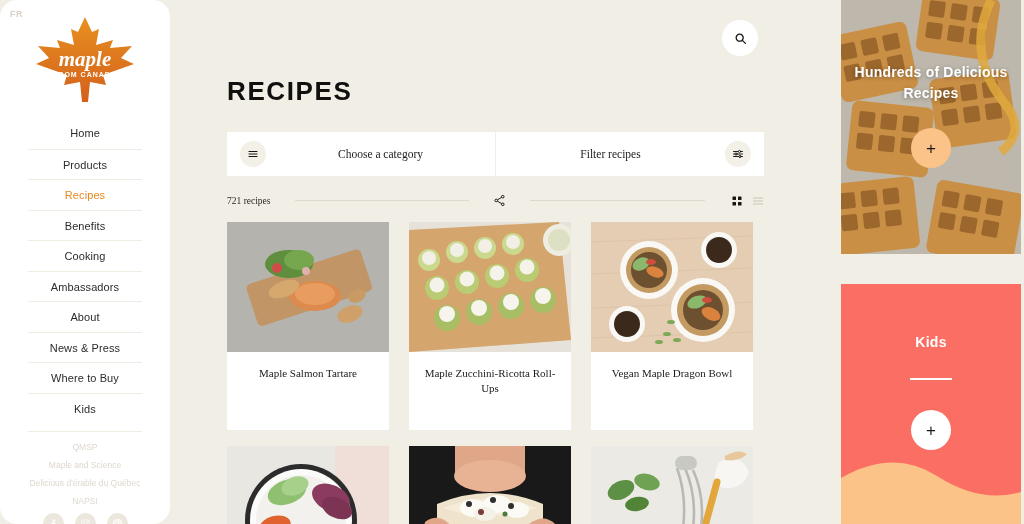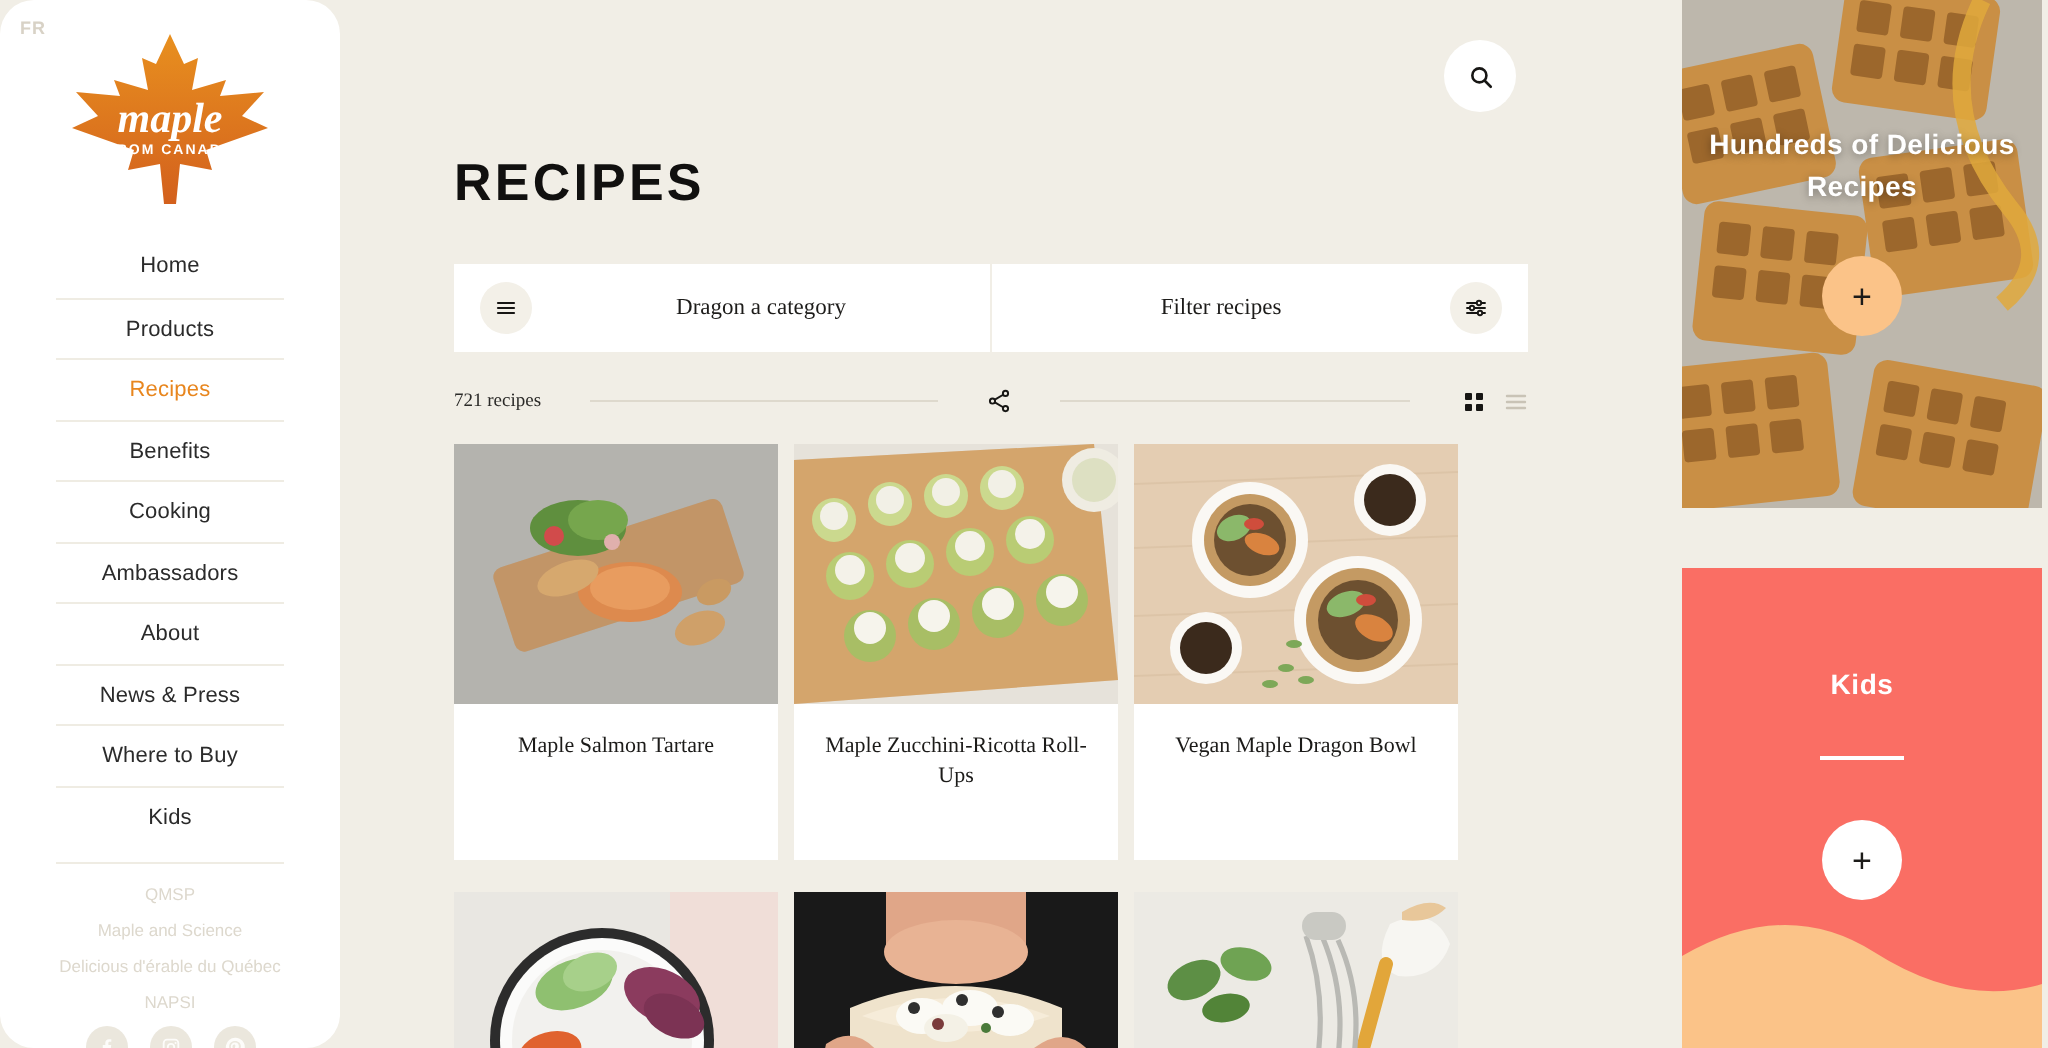--- a/index.html
+++ b/index.html
@@ -84,21 +84,21 @@
 
   .results-row { margin-top: 18px; display: flex; align-items: center; gap: 24px; }
   .results-count { font-size: 9.5px; color: #2b2a28; font-family: "Liberation Serif", serif; white-space: nowrap; }
   .rule { flex: 1 1 auto; height: 1px; background: #ded9cd; }
   .share-icon { flex: 0 0 auto; display: flex; align-items: center; cursor: pointer; }
   .share-icon svg { width: 13px; height: 13px; }
   .view-toggles { display: flex; align-items: center; gap: 9px; flex: 0 0 auto; margin-left: 2px; }
   .vt { cursor: pointer; display: flex; align-items: center; }
   .vt svg { width: 12px; height: 12px; }
 
-  .cards { margin-top: 15px; display: flex; gap: 8px; }
+  .cards { margin-top: 15px; display: flex; gap: 20px; }
   .card { width: 162px; background: #fff; cursor: pointer; }
   .card-img { width: 162px; height: 130px; overflow: hidden; position: relative; }
   .card-title {
     height: 78px; display: flex; align-items: flex-start; justify-content: center;
     padding: 14px 12px 0; text-align: center;
     font-family: "Liberation Serif", serif; font-size: 11px; color: #1c1b19; line-height: 15px;
   }
   .cards.row2 { margin-top: 16px; }
   .cards.row2 .card-img { height: 120px; }
 
@@ -210,21 +210,21 @@
 
     <div class="filterbar">
       <div class="fb-cell left">
         <span class="circ-icon">
           <svg viewBox="0 0 24 24" stroke="#171614" stroke-width="2.2" stroke-linecap="round">
             <line x1="4" y1="7" x2="20" y2="7"></line>
               <line x1="4" y1="12" x2="20" y2="12"></line>
               <line x1="4" y1="17" x2="20" y2="17"></line>
           </svg>
         </span>
-        <span class="fb-label">Dragon a category</span>
+        <span class="fb-label">Choose a category</span>
       </div>
       <div class="fb-cell right">
         <span class="fb-label">Filter recipes</span>
         <span class="circ-icon">
           <svg viewBox="0 0 24 24" stroke="#171614" stroke-width="1.9" stroke-linecap="round">
             <line x1="3" y1="7" x2="21" y2="7"></line>
               <line x1="3" y1="12" x2="21" y2="12"></line>
               <line x1="3" y1="17" x2="21" y2="17"></line>
             <circle cx="15" cy="7" r="2.2" fill="#f3f0e8"></circle>
               <circle cx="8" cy="12" r="2.2" fill="#f3f0e8"></circle>

